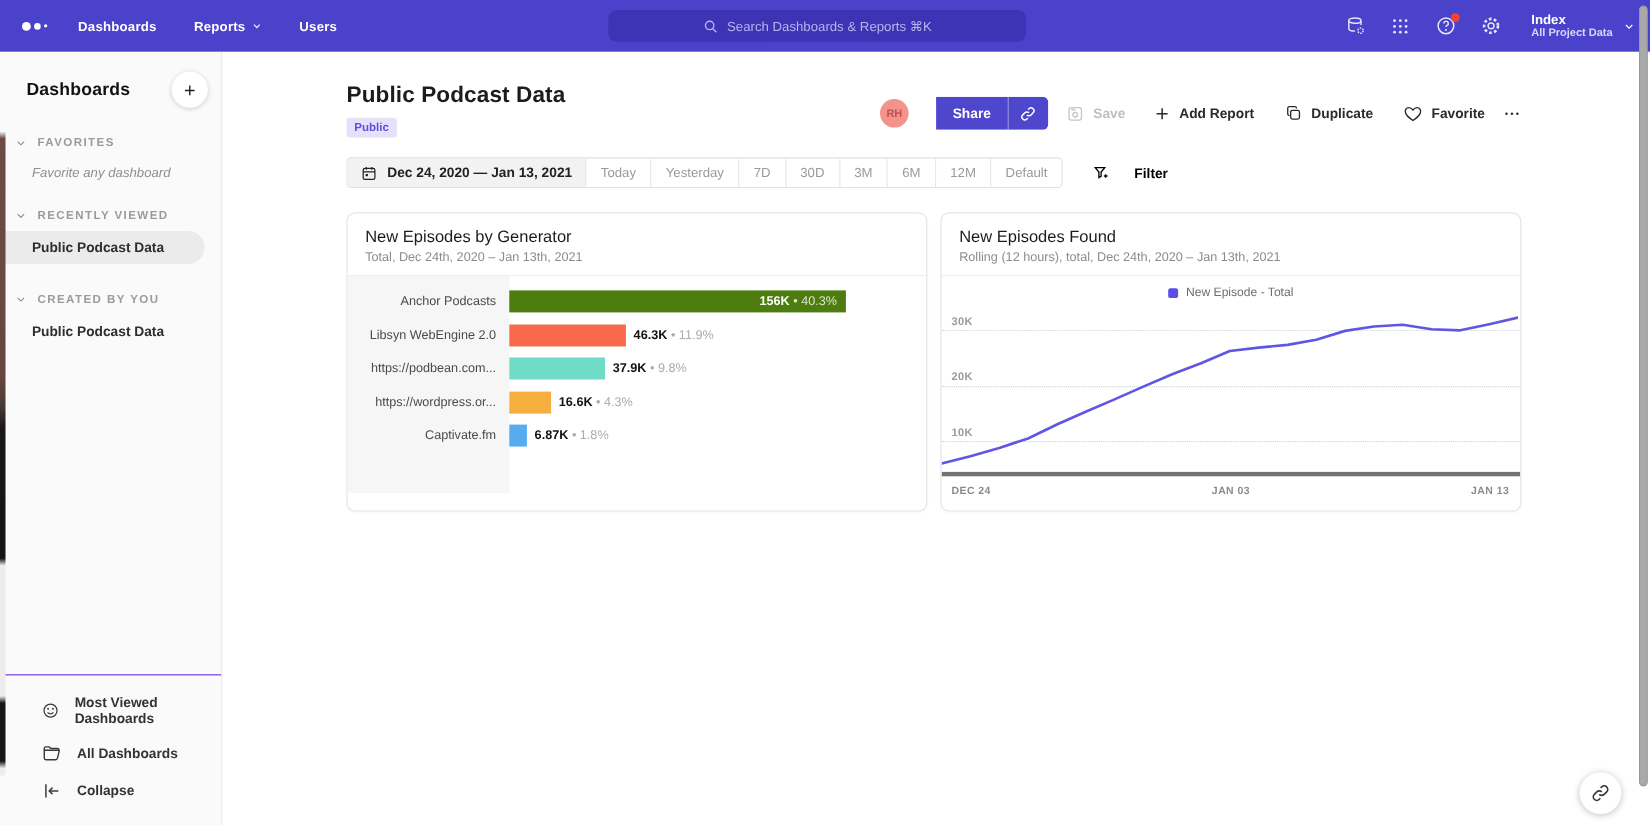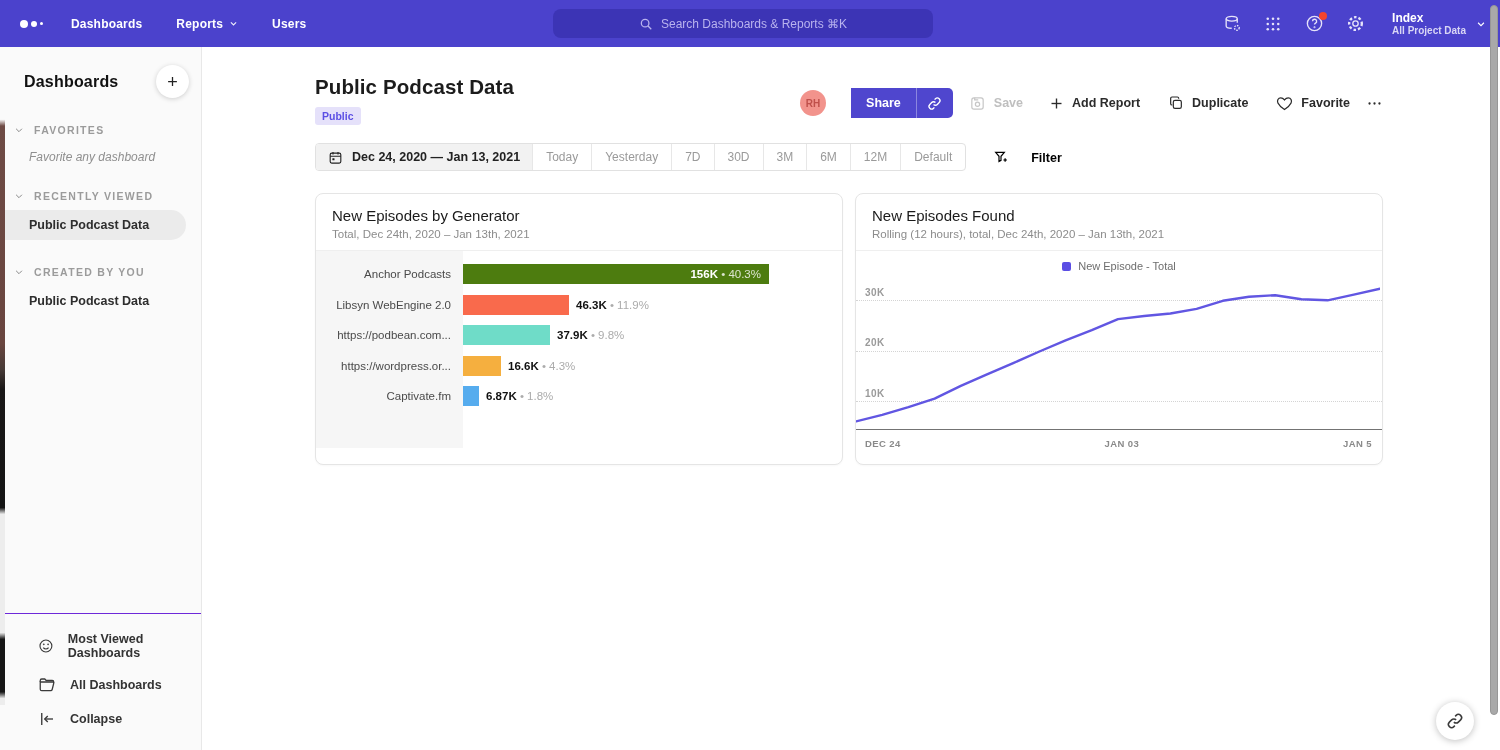--- a/index.html
+++ b/index.html
@@ -107,21 +107,21 @@
   .bar-val.inside .p { color:rgba(255,255,255,.8); }
 
   
   .legend { display:flex; align-items:center; justify-content:center; gap:7px; height:26px; padding-top:4px; }
   .legend .swatch { width:9px; height:9px; border-radius:2px; }
   .legend .ltxt { font-size:11px; color:#6E6E6E; }
   .plot { position:relative; height:152px; margin:0; }
   .gridline { position:absolute; left:0; right:0; border-top:1px dotted #D4D4D4; }
   .ytick { position:absolute; left:9px; font-size:10px; font-weight:bold; color:#9A9A9A; letter-spacing:.4px; }
   .plot svg { position:absolute; left:0; top:0; }
-  .xaxis { border-top:1px solid #737373; display:flex; justify-content:space-between; padding:8px 10px 0 9px; }
+  .xaxis { border-top:4px solid #737373; display:flex; justify-content:space-between; padding:8px 10px 0 9px; }
   .xtick { font-size:9.5px; font-weight:bold; color:#8A8A8A; letter-spacing:.4px; }
 
   
   .scrollbar { position:absolute; right:2px; top:5px; width:8px; height:710px; border-radius:4px;
                background:#A9A9A9; border:1px solid #979797; z-index:40; }
   .fab { position:absolute; right:26px; bottom:10px; width:38px; height:38px; border-radius:50%;
          background:#fff; border:none; box-shadow:0 1px 7px rgba(0,0,0,.25); display:flex;
          align-items:center; justify-content:center; color:#3A3A3A; cursor:pointer; z-index:30; }
 </style>
 </head>
@@ -414,21 +414,21 @@
               <span class="ytick" style="top: 60.4667px;">20K</span>
               <div class="gridline" style="top: 22.8px;"></div>
               <span class="ytick" style="top: 9.8px;">30K</span>
               <svg width="524" height="152" viewBox="0 0 524 152">
                 <polyline points="0.0,144.4 26.2,137.8 52.4,130.2 78.6,121.6 104.8,108.9 131.0,97.3 157.2,86.1 183.4,74.5 209.6,63.3 235.8,53.2 262.0,42.1 288.2,39.0 314.4,36.5 340.6,31.9 366.8,23.8 393.0,19.8 419.2,18.2 445.4,22.3 471.6,23.3 497.8,17.7 524.0,11.7" fill="none" stroke="#6156E2" stroke-width="2.4" stroke-linejoin="round" stroke-linecap="round"></polyline>
               </svg>
             </div>
           <div class="xaxis">
             <span class="xtick">DEC 24</span>
             <span class="xtick">JAN 03</span>
-            <span class="xtick">JAN 5</span>
+            <span class="xtick">JAN 13</span>
           </div>
         </section>
       </div>
     </div>
   </main>
 
   <div class="scrollbar"></div>
 
   <button class="fab">
     <svg width="18" height="18" viewBox="0 0 24 24" fill="none" stroke="currentColor" stroke-width="2">

